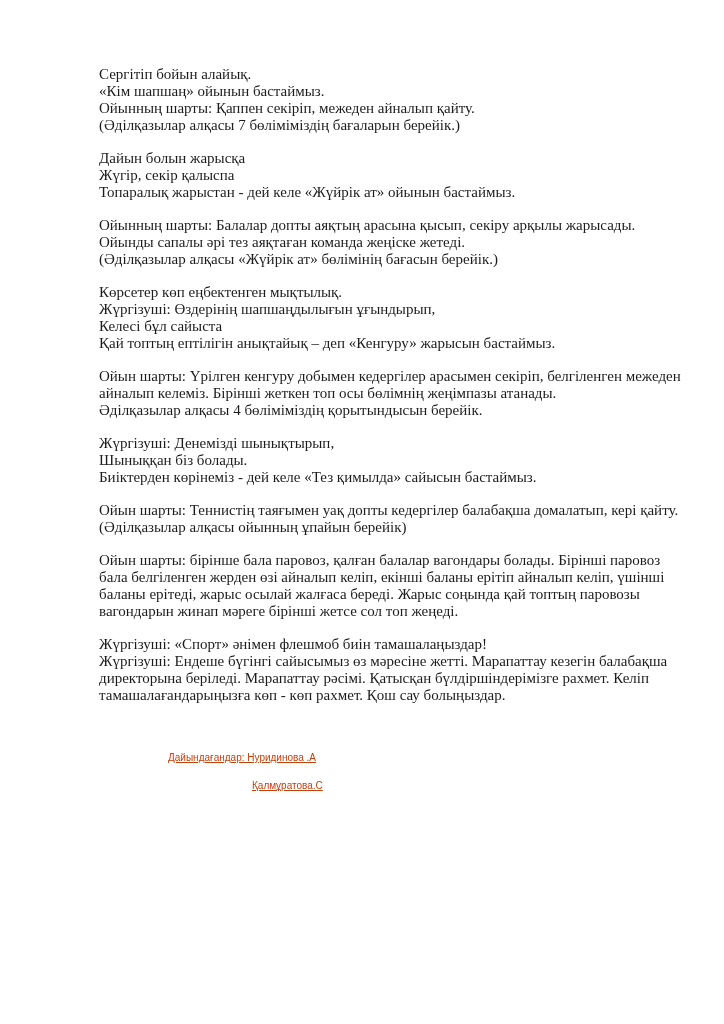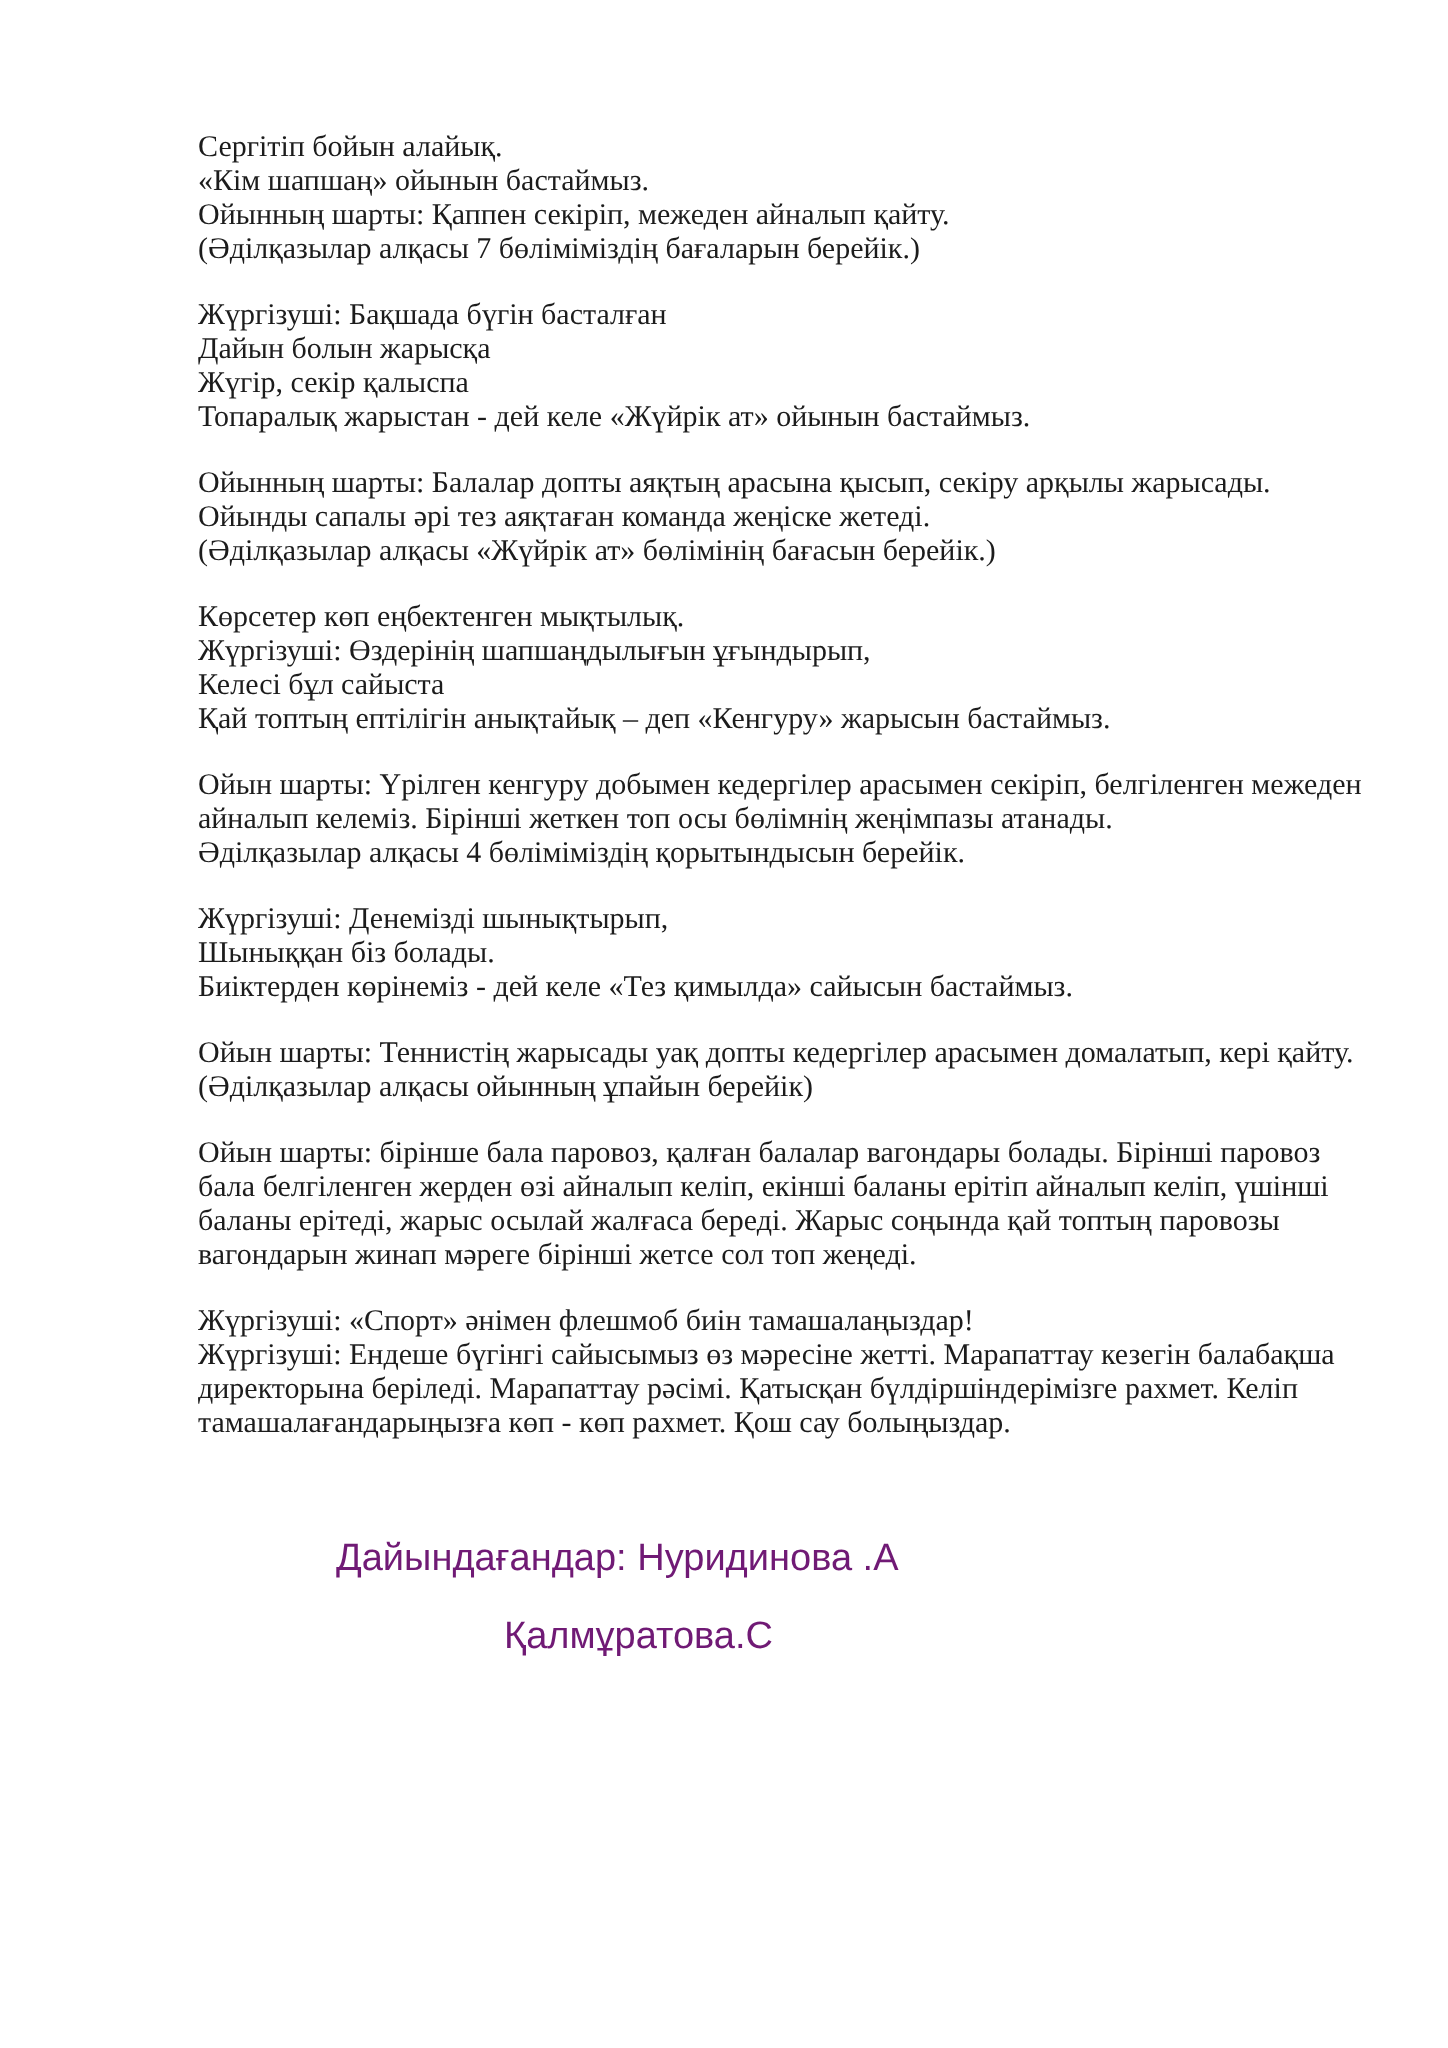--- a/index.html
+++ b/index.html
@@ -24,22 +24,23 @@
   .para {
     font-size: 15px;
     line-height: 17px;
     margin: 0 0 16px 0;
   }
   .line {
     min-height: 17px;
   }
   .signature-block {
     font-family: "Liberation Sans", "DejaVu Sans", sans-serif;
-    font-size: 19px;
-    color: #701a75;
+    font-size: 10px;
+    color: #c2410c;
+    text-decoration: underline;
   }
   .sig-line-1 {
     margin-top: 48px;
     margin-left: 69px;
   }
   .sig-line-2 {
     margin-top: 17px;
     margin-left: 153px;
   }
 </style>
@@ -50,21 +51,20 @@
   <div class="body-text">
 
     <div class="para">
       <div class="line">Сергітіп бойын алайық.</div>
       <div class="line">«Кім шапшаң» ойынын бастаймыз.</div>
       <div class="line">Ойынның шарты: Қаппен секіріп, межеден айналып қайту.</div>
       <div class="line">(Әділқазылар алқасы 7 бөліміміздің бағаларын берейік.)</div>
     </div>
 
     <div class="para">
-      <div class="line">Жүргізуші: Бақшада бүгін басталған</div>
       <div class="line">Дайын болын жарысқа</div>
       <div class="line">Жүгір, секір қалыспа</div>
       <div class="line">Топаралық жарыстан - дей келе «Жүйрік ат» ойынын бастаймыз.</div>
     </div>
 
     <div class="para">
       <div class="line">Ойынның шарты: Балалар допты аяқтың арасына қысып, секіру арқылы жарысады.</div>
       <div class="line">Ойынды сапалы әрі тез аяқтаған команда жеңіске жетеді.</div>
       <div class="line">(Әділқазылар алқасы «Жүйрік ат» бөлімінің бағасын берейік.)</div>
     </div>
@@ -81,21 +81,21 @@
       <div class="line">Әділқазылар алқасы 4 бөліміміздің қорытындысын берейік.</div>
     </div>
 
     <div class="para">
       <div class="line">Жүргізуші: Денемізді шынықтырып,</div>
       <div class="line">Шыныққан біз болады.</div>
       <div class="line">Биіктерден көрінеміз - дей келе «Тез қимылда» сайысын бастаймыз.</div>
     </div>
 
     <div class="para">
-      <div class="line">Ойын шарты: Теннистің жарысады уақ допты кедергілер арасымен домалатып, кері қайту.</div>
+      <div class="line">Ойын шарты: Теннистің таяғымен уақ допты кедергілер балабақша домалатып, кері қайту.</div>
       <div class="line">(Әділқазылар алқасы ойынның ұпайын берейік)</div>
     </div>
 
     <div class="para">
       <div class="line">Ойын шарты: бірінше бала паровоз, қалған балалар вагондары болады. Бірінші паровоз бала белгіленген жерден өзі айналып келіп, екінші баланы ерітіп айналып келіп, үшінші баланы ерітеді, жарыс осылай жалғаса береді. Жарыс соңында қай топтың паровозы вагондарын жинап мәреге бірінші жетсе сол топ жеңеді.</div>
     </div>
 
     <div class="para">
       <div class="line">Жүргізуші: «Спорт» әнімен флешмоб биін тамашалаңыздар!</div>
       <div class="line">Жүргізуші: Ендеше бүгінгі сайысымыз өз мәресіне жетті. Марапаттау кезегін балабақша директорына беріледі. Марапаттау рәсімі. Қатысқан бүлдіршіндерімізге рахмет. Келіп тамашалағандарыңызға көп - көп рахмет. Қош сау болыңыздар.</div>

